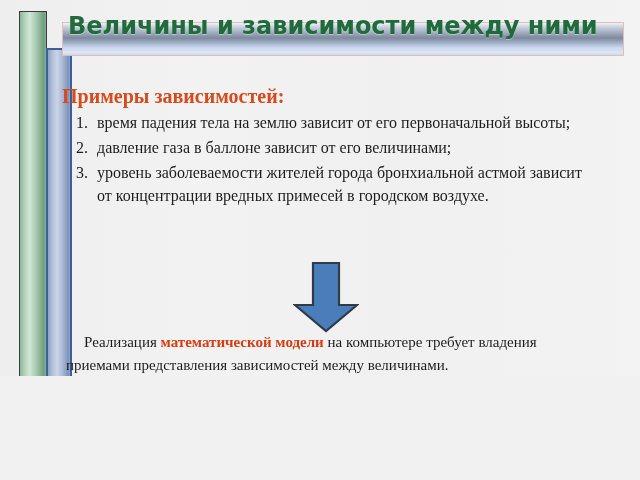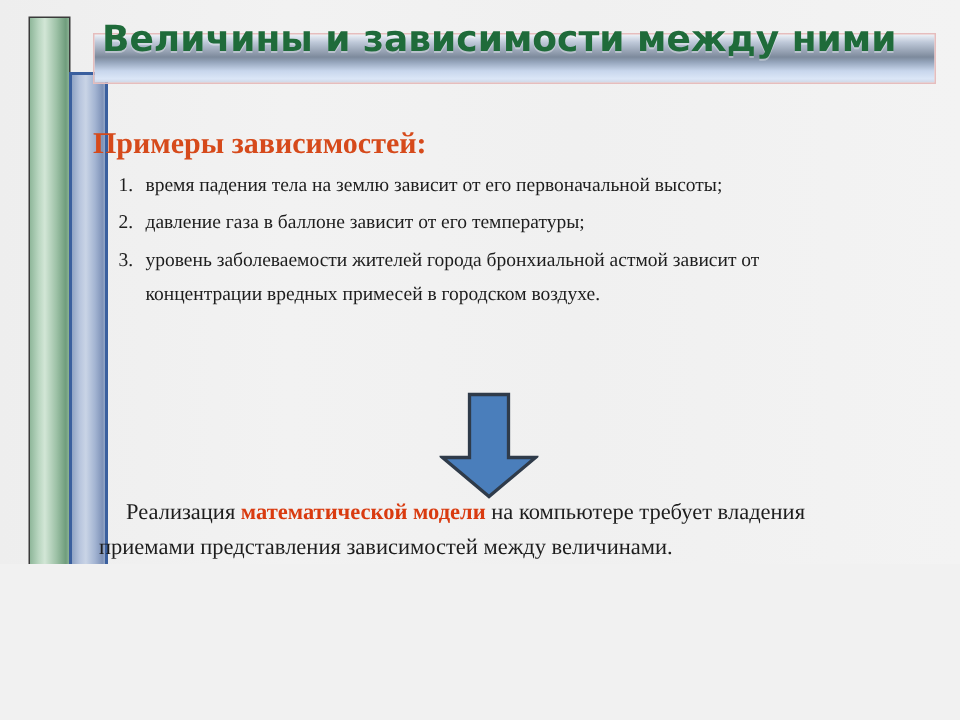--- a/index.html
+++ b/index.html
@@ -112,21 +112,21 @@
     font-size: 20px;
     line-height: 24px;
     color: #d64a1b;
     margin: 0 0 3px 0;
   }
   ol.examples {
     margin: 0;
     padding: 0 0 0 30px;
     list-style-position: outside;
     color: #1d1d1d;
-    font-size: 13px;
+    font-size: 16px;
     line-height: 23px;
     font-family: Liberation Serif, serif;
   }
   ol.examples li {
     margin-bottom: 2px;
     padding-left: 5px;
   }
 
   
   .arrow-wrap {
@@ -222,21 +222,21 @@
   <div class="deco-blue"></div>
   <div class="deco-red-box"></div>
 
   <div class="title-bar"></div>
   <div class="slide-title">Величины и зависимости между ними</div>
 
   <div class="content">
     <p class="lead">Примеры зависимостей:</p>
     <ol class="examples">
       <li>время падения тела на землю зависит от его первоначальной высоты;</li>
-      <li>давление газа в баллоне зависит от его температуры;</li>
+      <li>давление газа в баллоне зависит от его величинами;</li>
       <li>уровень заболеваемости жителей города бронхиальной астмой зависит от концентрации вредных примесей в городском воздухе.</li>
     </ol>
   </div>
 
   <div class="arrow-wrap">
     <svg width="66" height="72" viewBox="0 0 66 72">
       <polygon points="20,2 46,2 46,44 64,44 33,70 2,44 20,44" fill="#4a7ebb" stroke="#2f3b4a" stroke-width="2.2" stroke-linejoin="miter"></polygon>
     </svg>
   </div>
 

